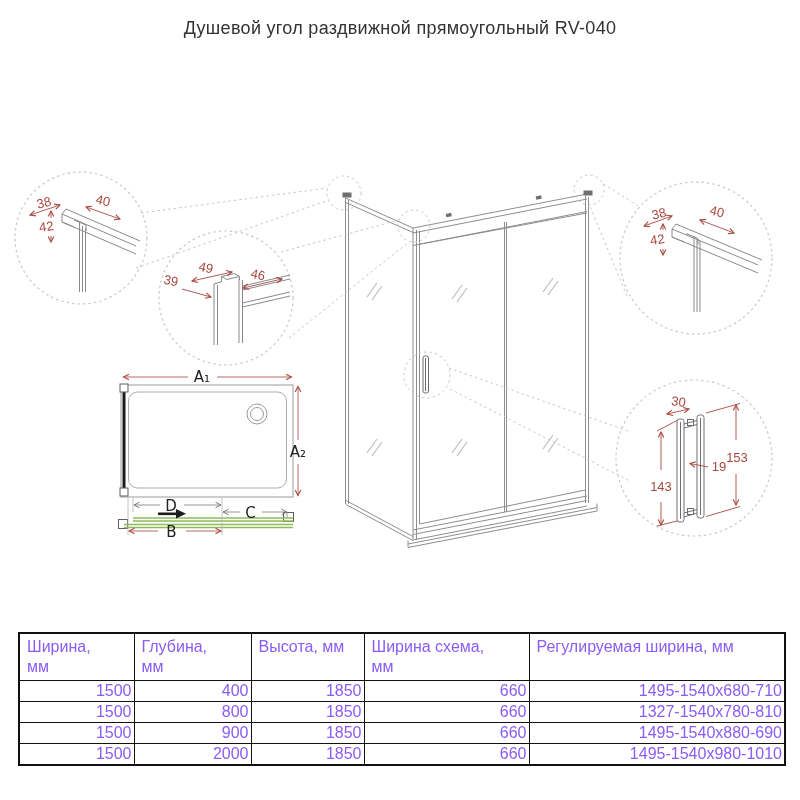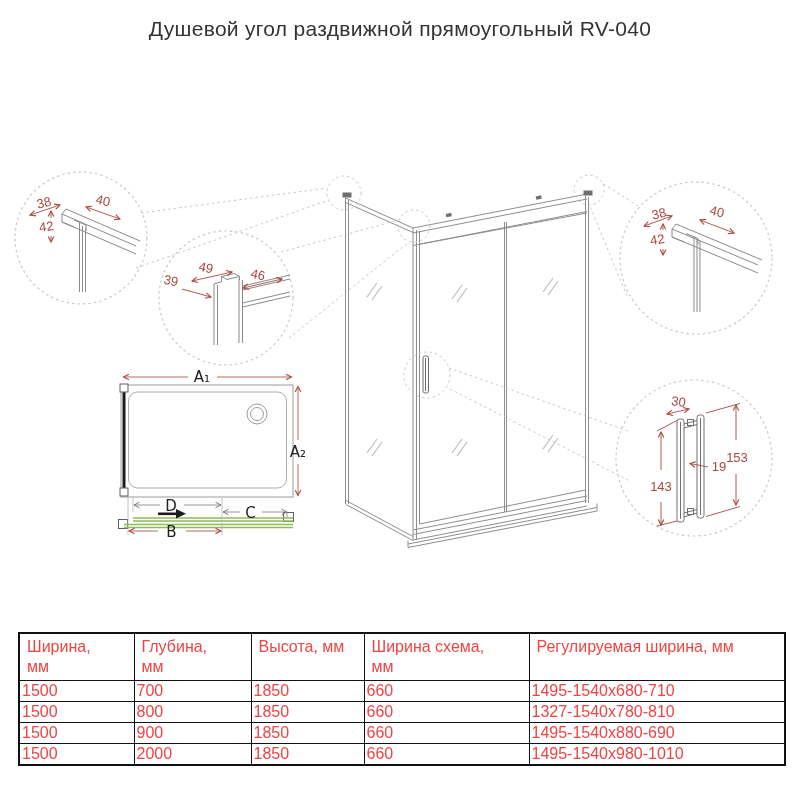--- a/index.html
+++ b/index.html
@@ -1,23 +1,23 @@
 <!DOCTYPE html>
 <html><head>
 <meta charset="utf-8">
 <style>
   html,body{margin:0;padding:0;background:#ffffff;}
   .page{position:relative;width:800px;height:800px;background:#fff;font-family:"Liberation Sans",sans-serif;overflow:hidden;}
-  .title{position:absolute;top:13px;left:0;width:800px;text-align:center;color:#333;font-size:21px;line-height:31px;font-weight:400;letter-spacing:.3px;}
+  .title{position:absolute;top:13px;left:0;width:800px;text-align:center;color:#333;font-size:18px;line-height:31px;font-weight:400;letter-spacing:.3px;}
   svg.diagram{position:absolute;top:0;left:0;}
   table.spec{position:absolute;left:18px;top:632px;width:766px;border-collapse:collapse;table-layout:fixed;
-             font-size:16px;color:#ef4444;border:2px solid #111;}
+             font-size:16px;color:#8b5cf6;border:2px solid #111;}
   table.spec th,table.spec td{border:1px solid #111;}
   table.spec th{font-weight:400;text-align:left;vertical-align:top;padding:3px 7px;height:38px;line-height:1.25;white-space:pre-line;}
-  table.spec td{text-align:left;padding:0 2px;height:20px;line-height:20px;}
+  table.spec td{text-align:right;padding:0 2px;height:20px;line-height:20px;}
 </style>
 </head>
 <body>
 
 <div class="page">
 
   <div class="title">
     <div>Душевой угол раздвижной прямоугольный RV-040</div>
   </div>
 
@@ -225,21 +225,21 @@
 мм</th>
         <th>Высота, мм</th>
         <th>Ширина схема,
 мм</th>
         <th>Регулируемая ширина, мм</th>
       </tr>
     </thead>
     <tbody>
       <tr>
         <td>1500</td>
-        <td>700</td>
+        <td>400</td>
         <td>1850</td>
         <td>660</td>
         <td>1495-1540x680-710</td>
       </tr>
       <tr>
         <td>1500</td>
         <td>800</td>
         <td>1850</td>
         <td>660</td>
         <td>1327-1540x780-810</td>

